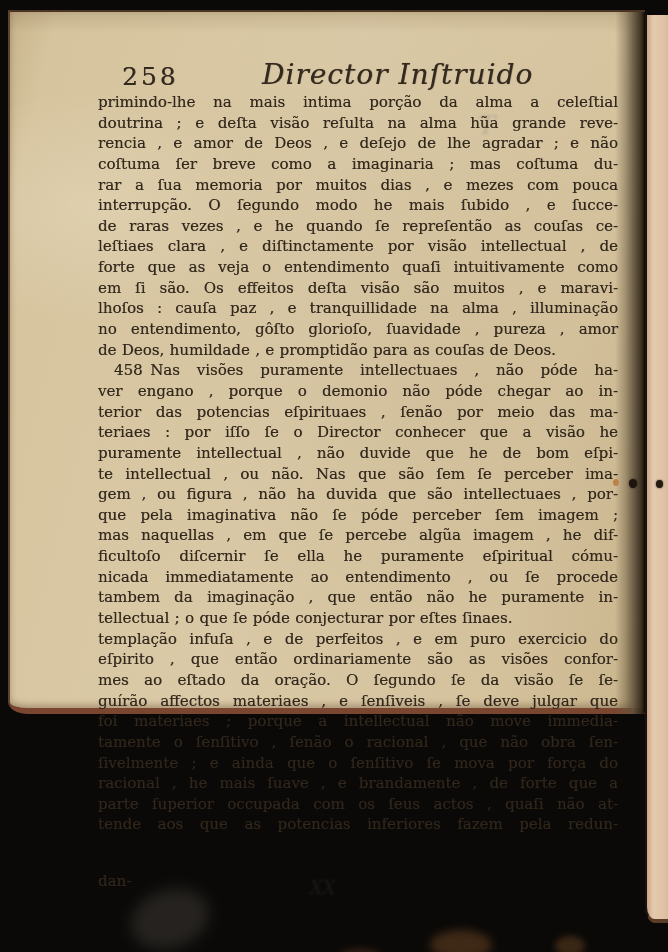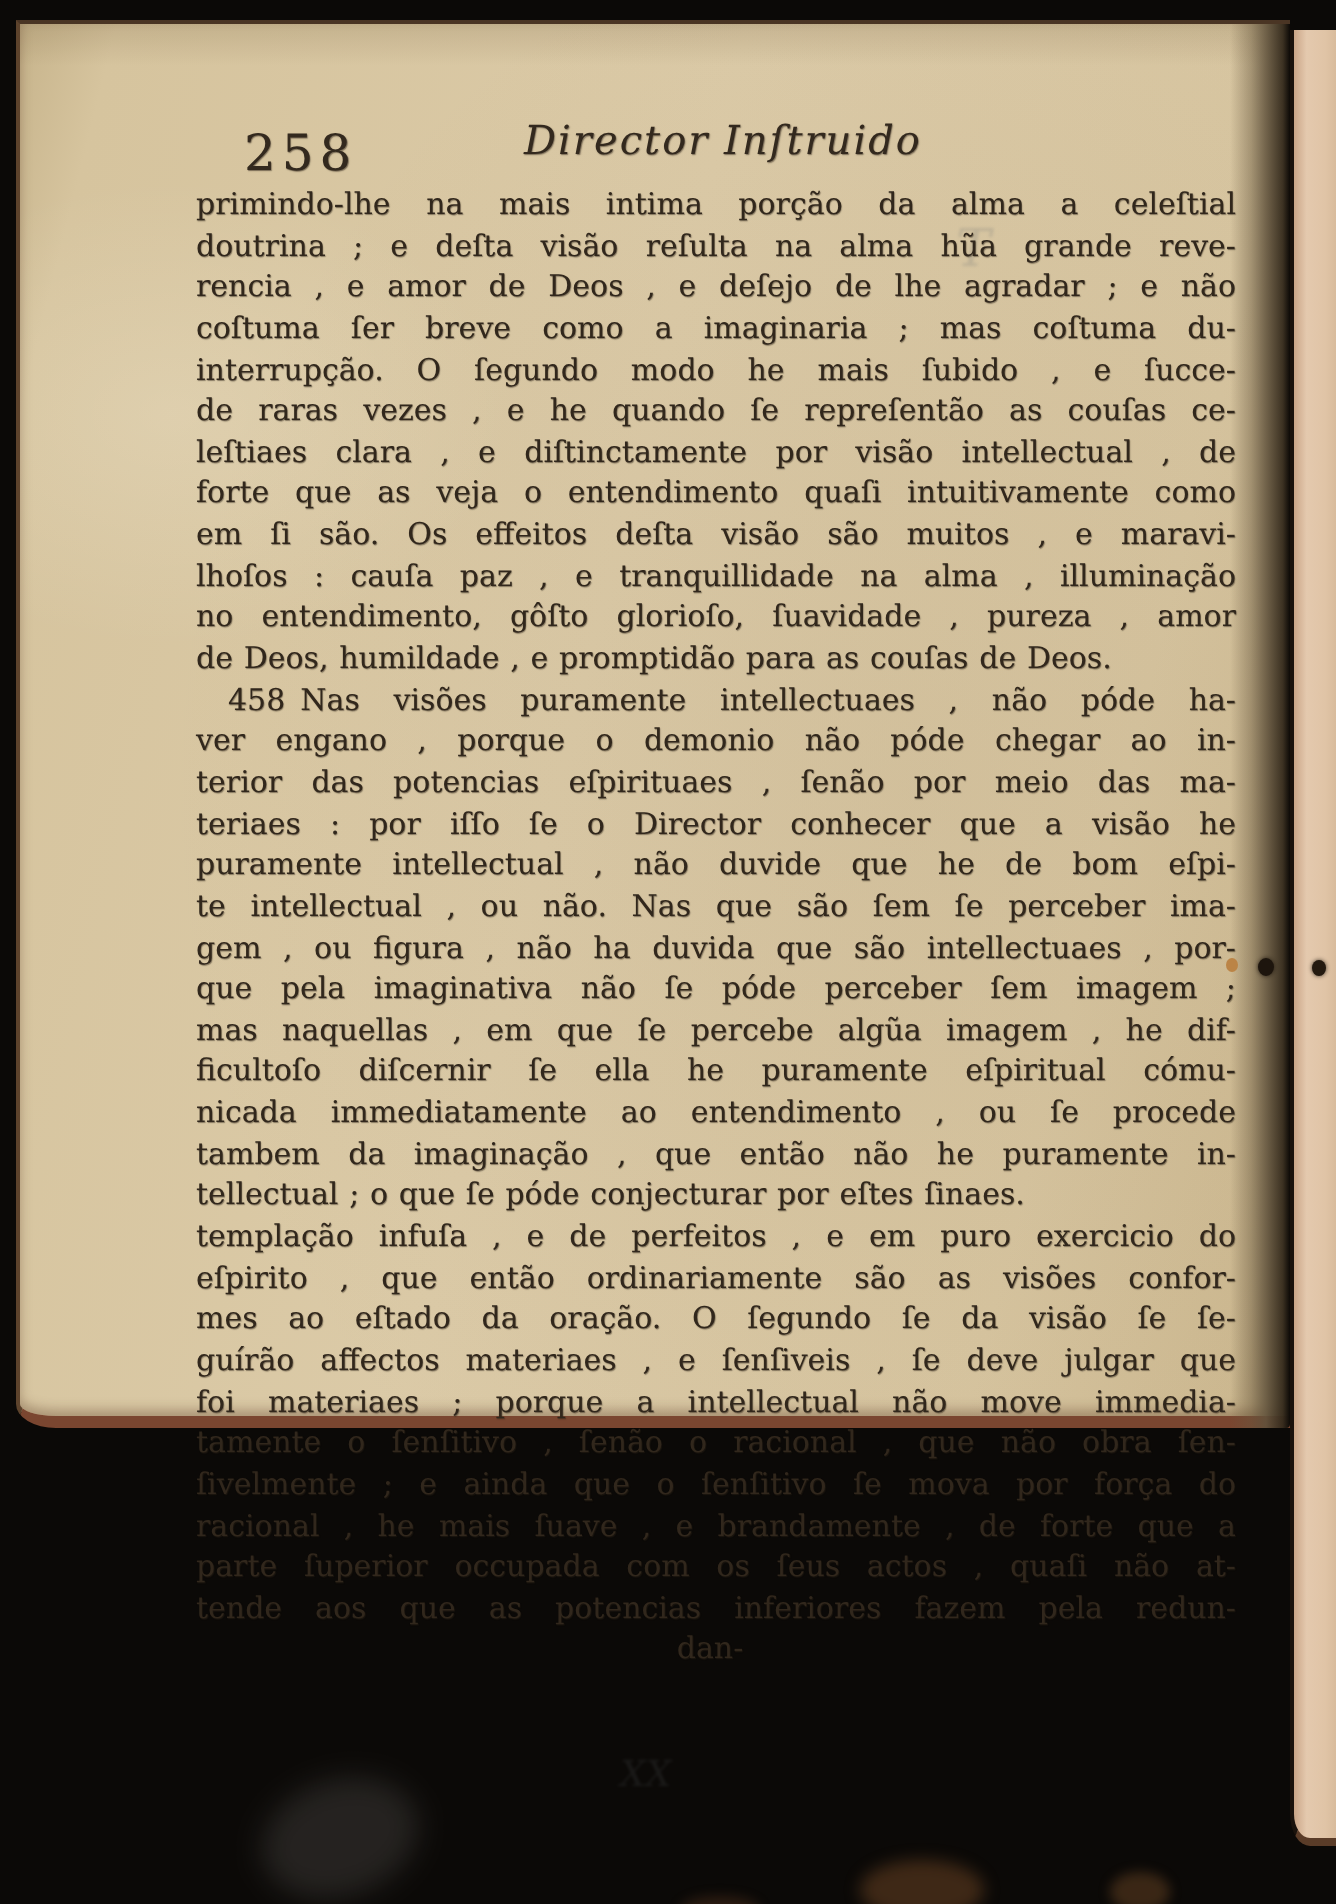--- a/index.html
+++ b/index.html
@@ -44,38 +44,38 @@
 
   
   .header { position: absolute; left: 0; right: 0; top: 46px; height: 38px; color: #33291e; }
   .pagenum {
     position: absolute; left: 112px; top: 4px;
     font-size: 25px; letter-spacing: 3px;
     text-shadow: 0.4px 0.3px 0.6px rgba(40,30,20,0.55);
   }
   .runtitle {
     position: absolute; left: 252px; top: 0;
-    font-size: 20px; font-style: italic; letter-spacing: 1px;
+    font-size: 28px; font-style: italic; letter-spacing: 1px;
     text-shadow: 0.4px 0.3px 0.7px rgba(40,30,20,0.55);
   }
 
   
   .textblock {
     position: absolute;
     left: 88px; top: 80px;
     width: 520px;
     font-size: 15px;
     line-height: 20.65px;
     color: #31271c;
     text-shadow: 0.35px 0.25px 0.55px rgba(45,35,24,0.5);
   }
   .line { height: 20.65px; white-space: nowrap; text-align: justify; text-align-last: justify; word-spacing: 0.04em; }
   .line.end { text-align-last: left; }
   .line.indent { text-indent: 16px; }
-  .catchword { height: 20.65px; text-align: center; padding-right: 6px; }
+  .catchword { height: 20.65px; text-align: left; padding-right: 6px; margin-top: 36px; }
 
   
   .next-page-edge {
     position: absolute;
     left: 645px; top: 15px;
     width: 23px; height: 908px;
     background: linear-gradient(to right, #caa587 0%, #e4c9ae 30%, #e0c4a6 75%, #d8bb9c 100%);
     border-left: 2px solid #1a120c;
     border-bottom: 4px solid #5a3c28;
     border-bottom-left-radius: 10px 16px;
@@ -129,20 +129,21 @@
       <span class="pagenum">258</span>
       <span class="runtitle">Director Inſtruido</span>
       <span class="ghost ghost-1">T</span>
     </div>
 
     <div class="textblock" id="textblock">
         <div class="line">primindo-lhe na mais intima porção da alma a celeſtial</div>
         <div class="line">doutrina ; e deſta visão reſulta na alma hũa grande reve-</div>
         <div class="line">rencia , e amor de Deos , e deſejo de lhe agradar ; e não</div>
         <div class="line">coſtuma ſer breve como a imaginaria ; mas coſtuma du-</div>
+        <div class="line">rar a ſua memoria por muitos dias , e mezes com pouca</div>
         <div class="line">interrupção.  O ſegundo modo he mais ſubido , e ſucce-</div>
         <div class="line">de raras vezes , e he quando ſe repreſentão as couſas ce-</div>
         <div class="line">leſtiaes clara , e diſtinctamente por visão intellectual , de</div>
         <div class="line">forte que as veja o entendimento quaſi intuitivamente como</div>
         <div class="line">em ſi são.  Os effeitos deſta visão são muitos , e maravi-</div>
         <div class="line">lhoſos : cauſa paz , e tranquillidade na alma , illuminação</div>
         <div class="line">no entendimento, gôſto glorioſo, ſuavidade , pureza , amor</div>
         <div class="line end">de Deos, humildade , e promptidão  para as couſas de Deos.</div>
         <div class="line indent">458 Nas visões puramente intellectuaes , não póde ha-</div>
         <div class="line">ver engano , porque o demonio não póde chegar ao in-</div>

